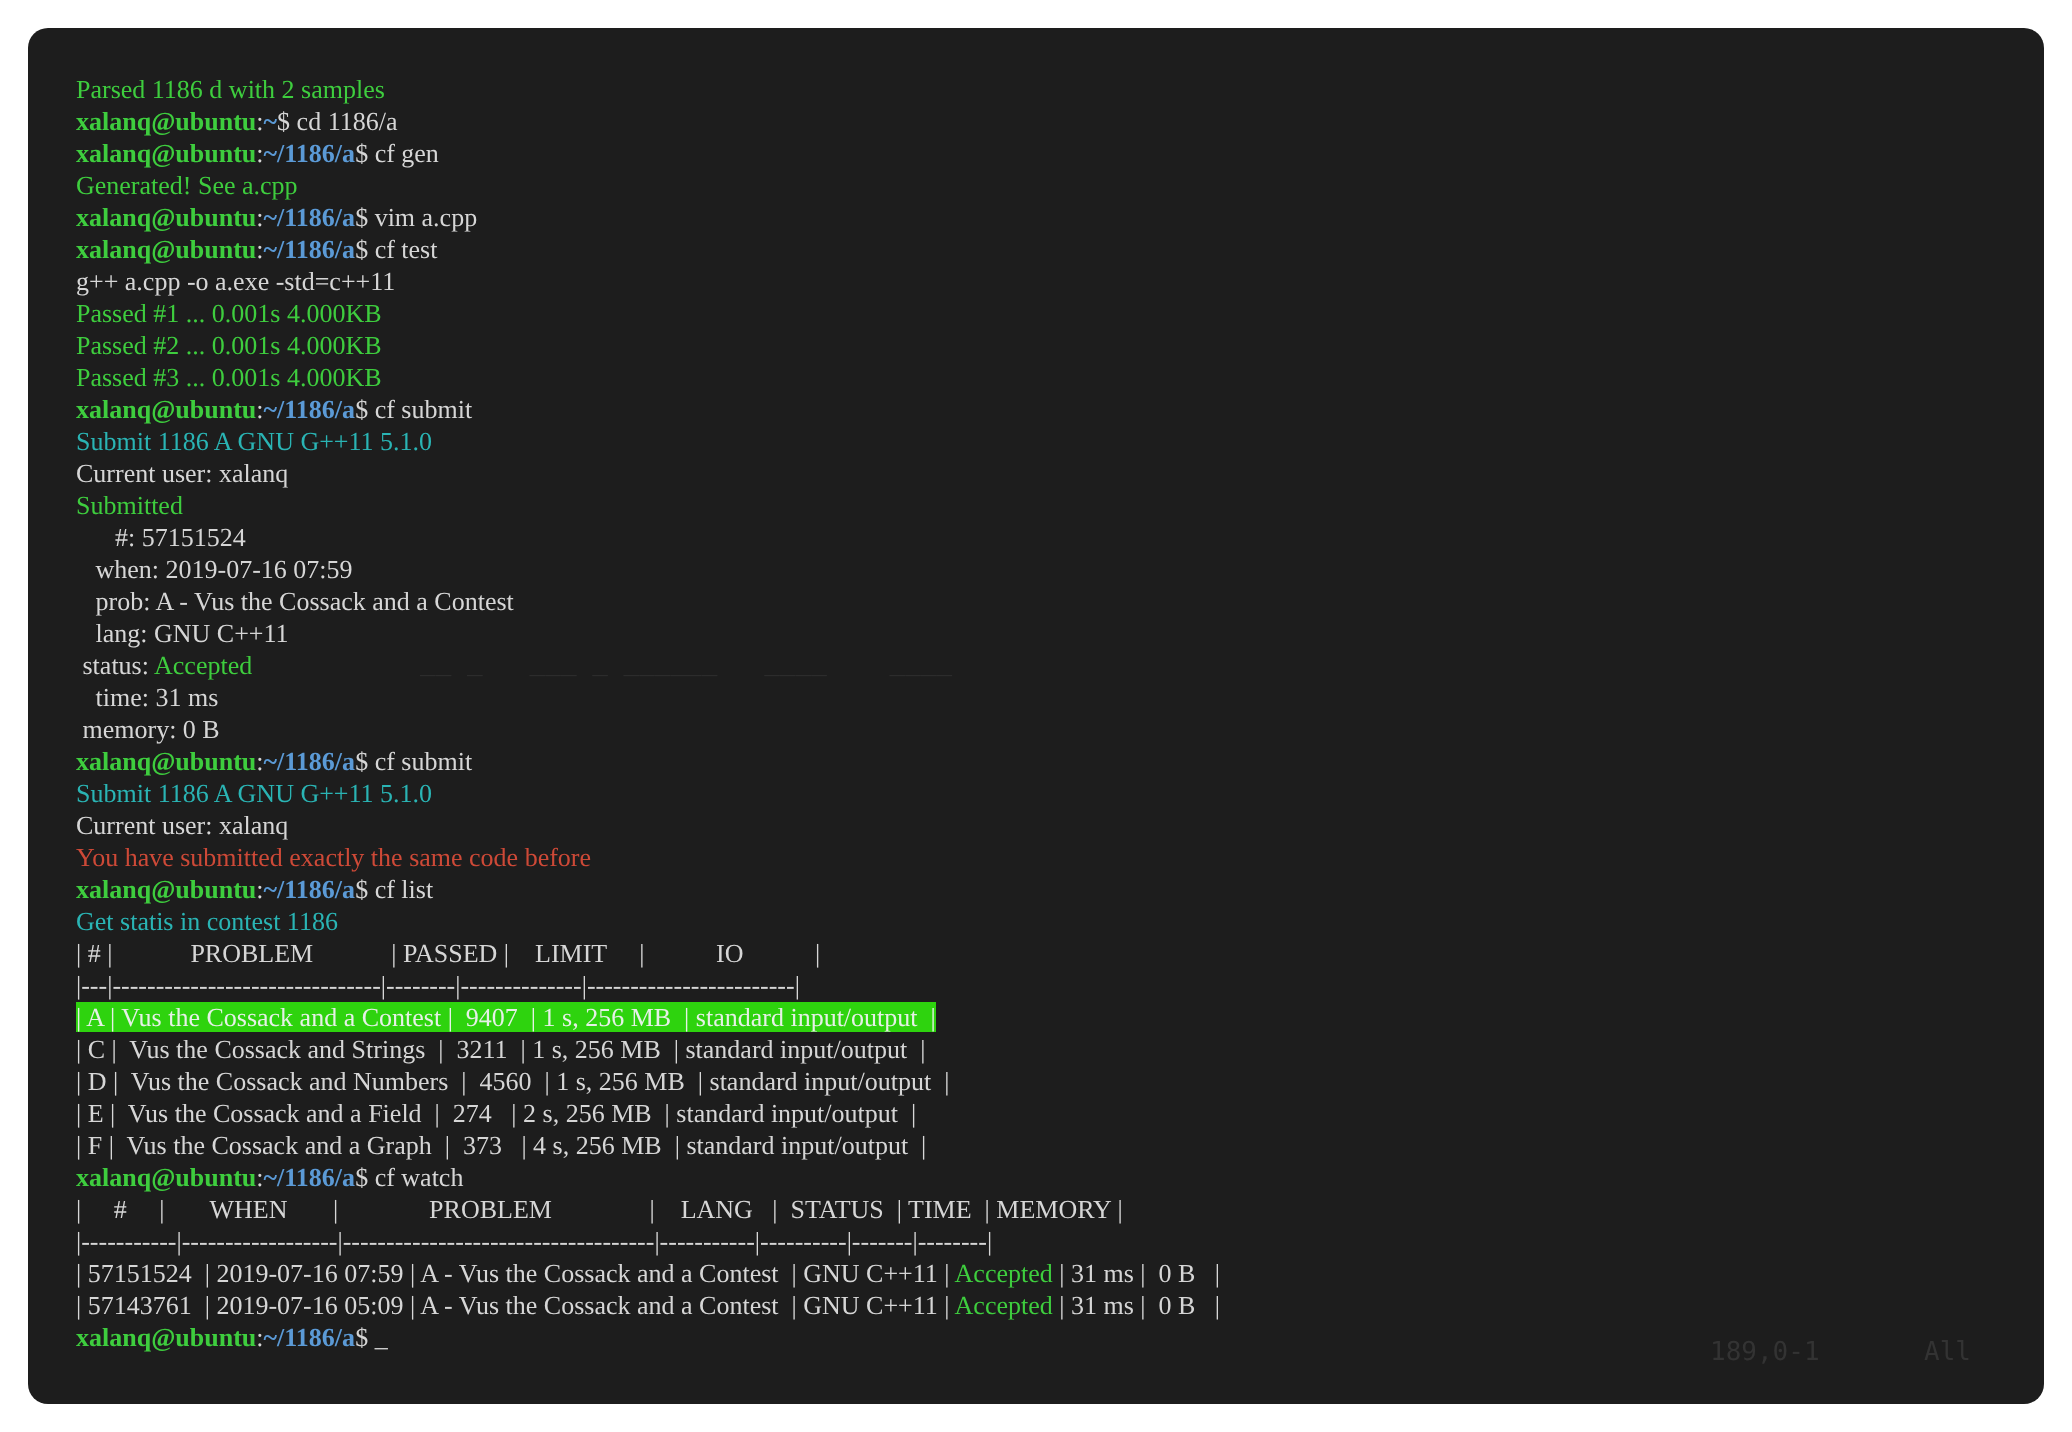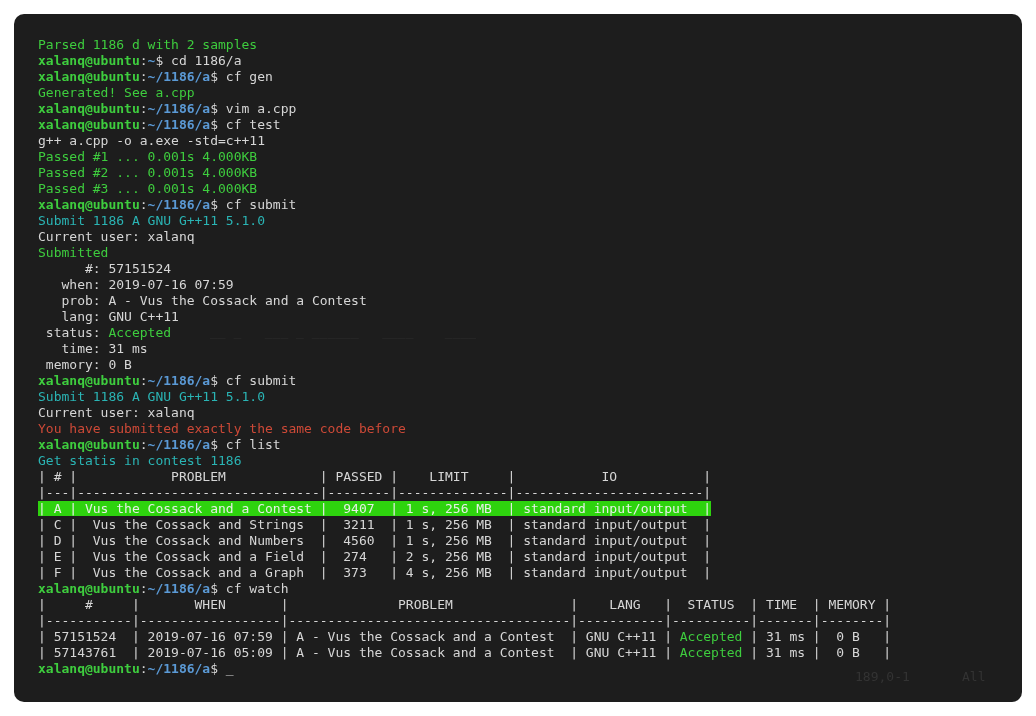--- a/index.html
+++ b/index.html
@@ -23,20 +23,21 @@
     overflow: hidden;
   }
   .terminal-text {
     position: absolute;
     left: 24px;
     top: 23px;
     font-size: 13px;
     line-height: 16px;
     white-space: pre;
     color: #d6d6d6;
+    font-family: Liberation Serif, serif;
   }
   .terminal-text .line {
     height: 16px;
   }
   .terminal-text .b {
     font-weight: 700;
   }
   .ghost {
     position: absolute;
     font-size: 13px;

